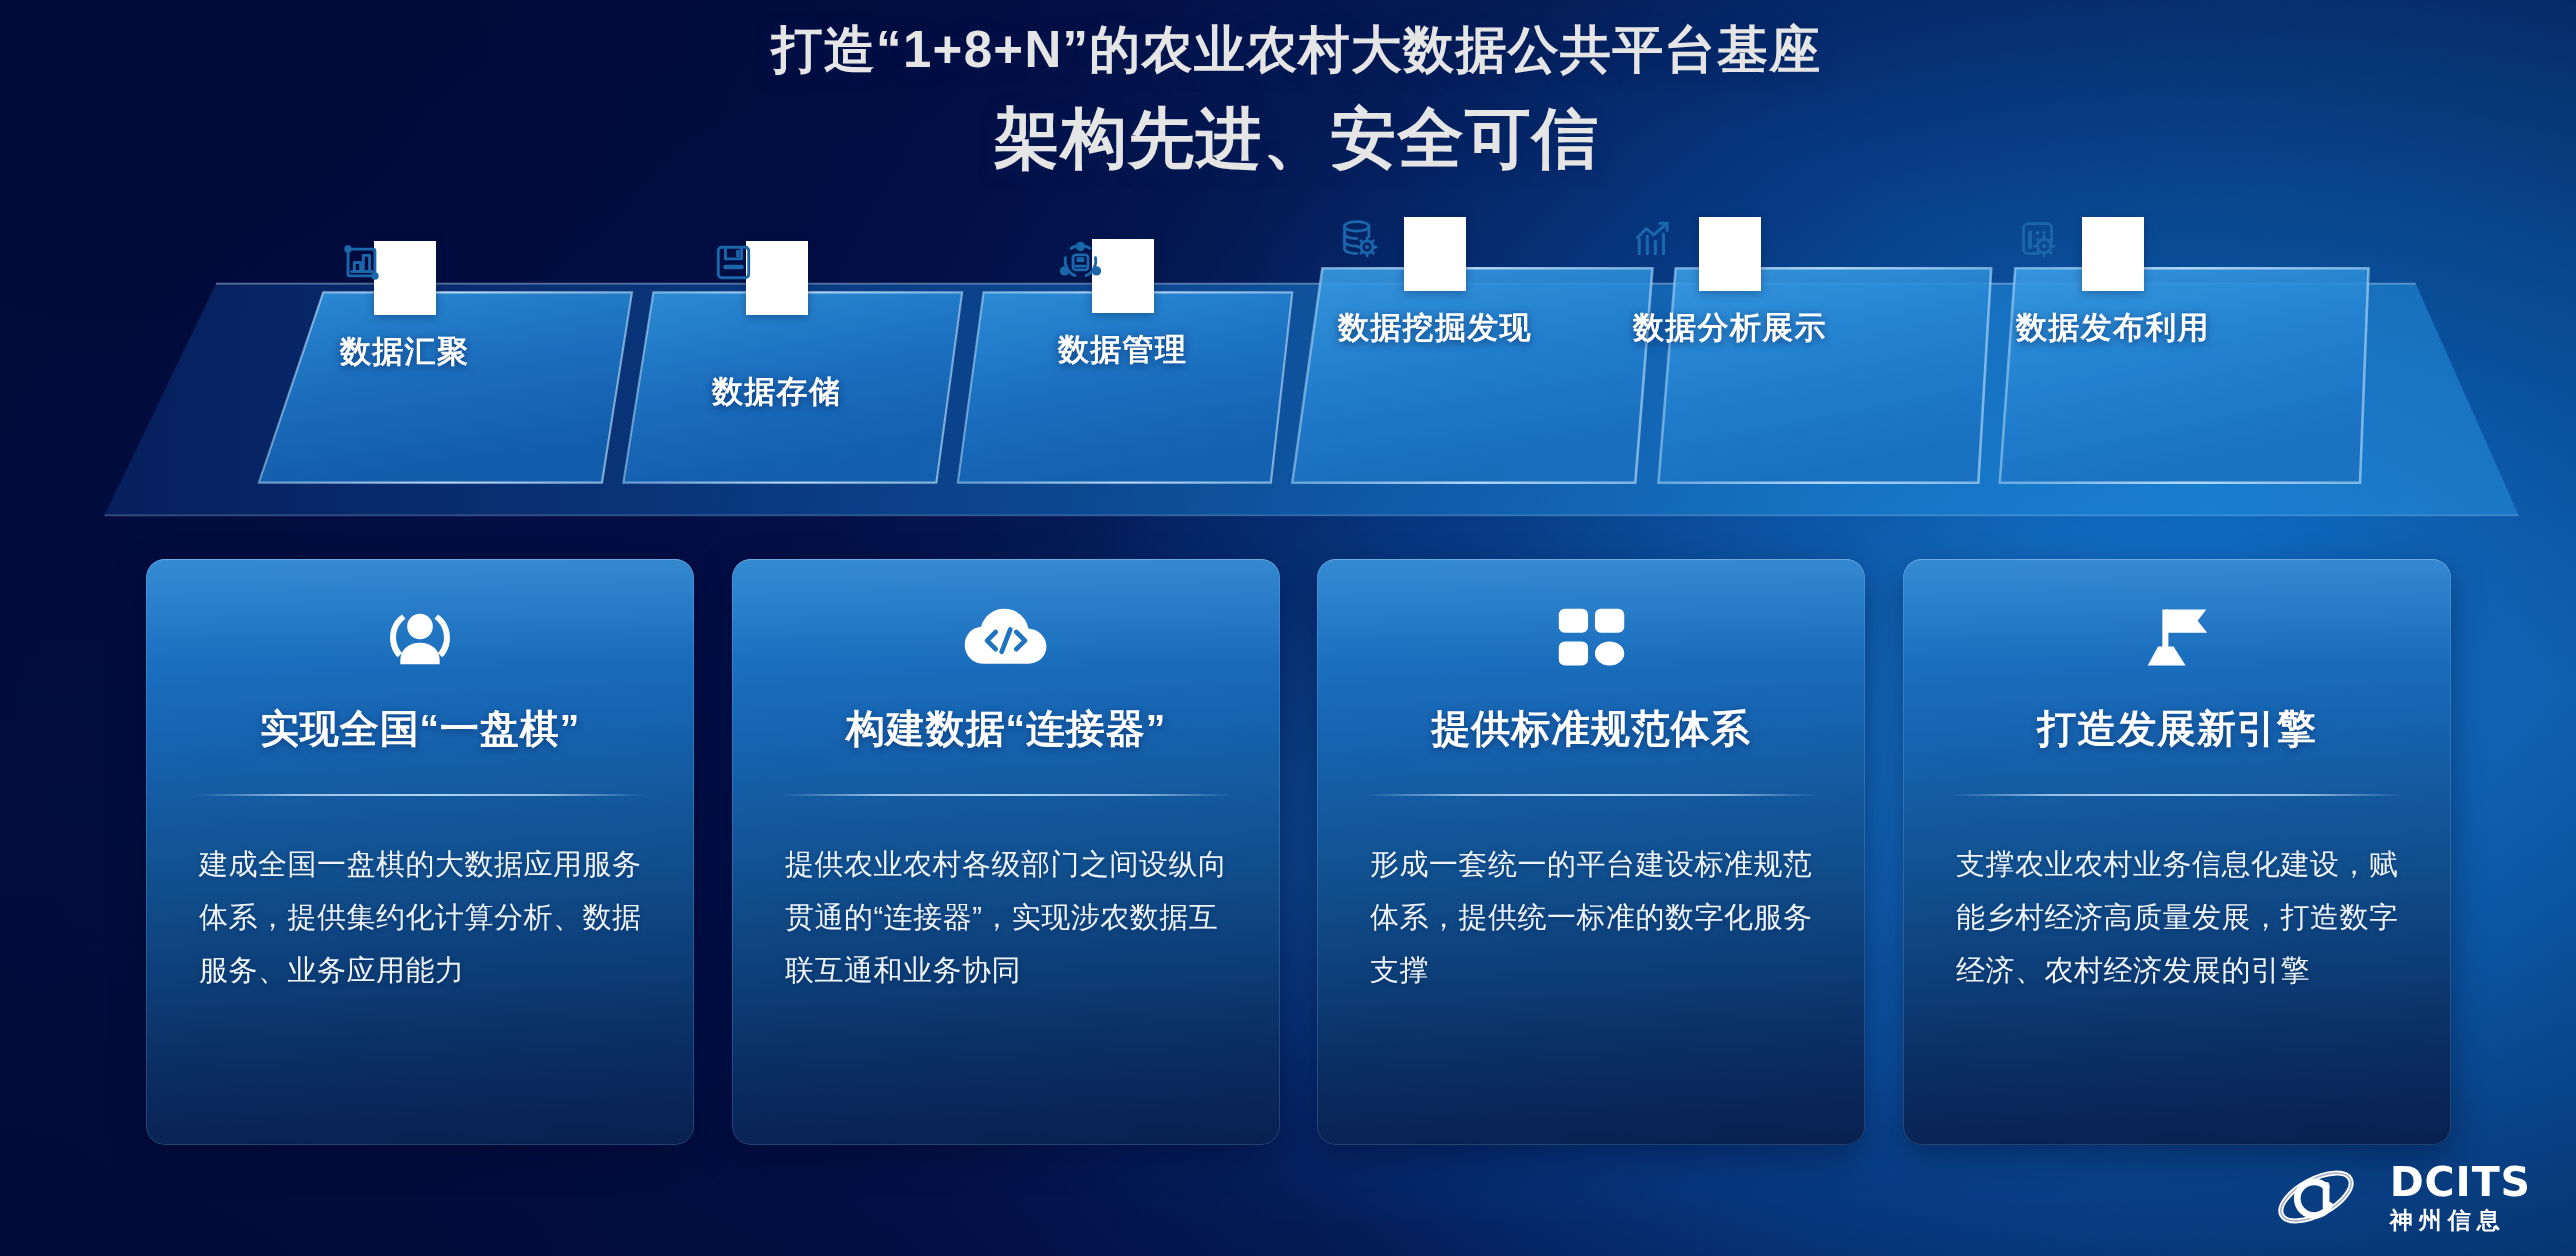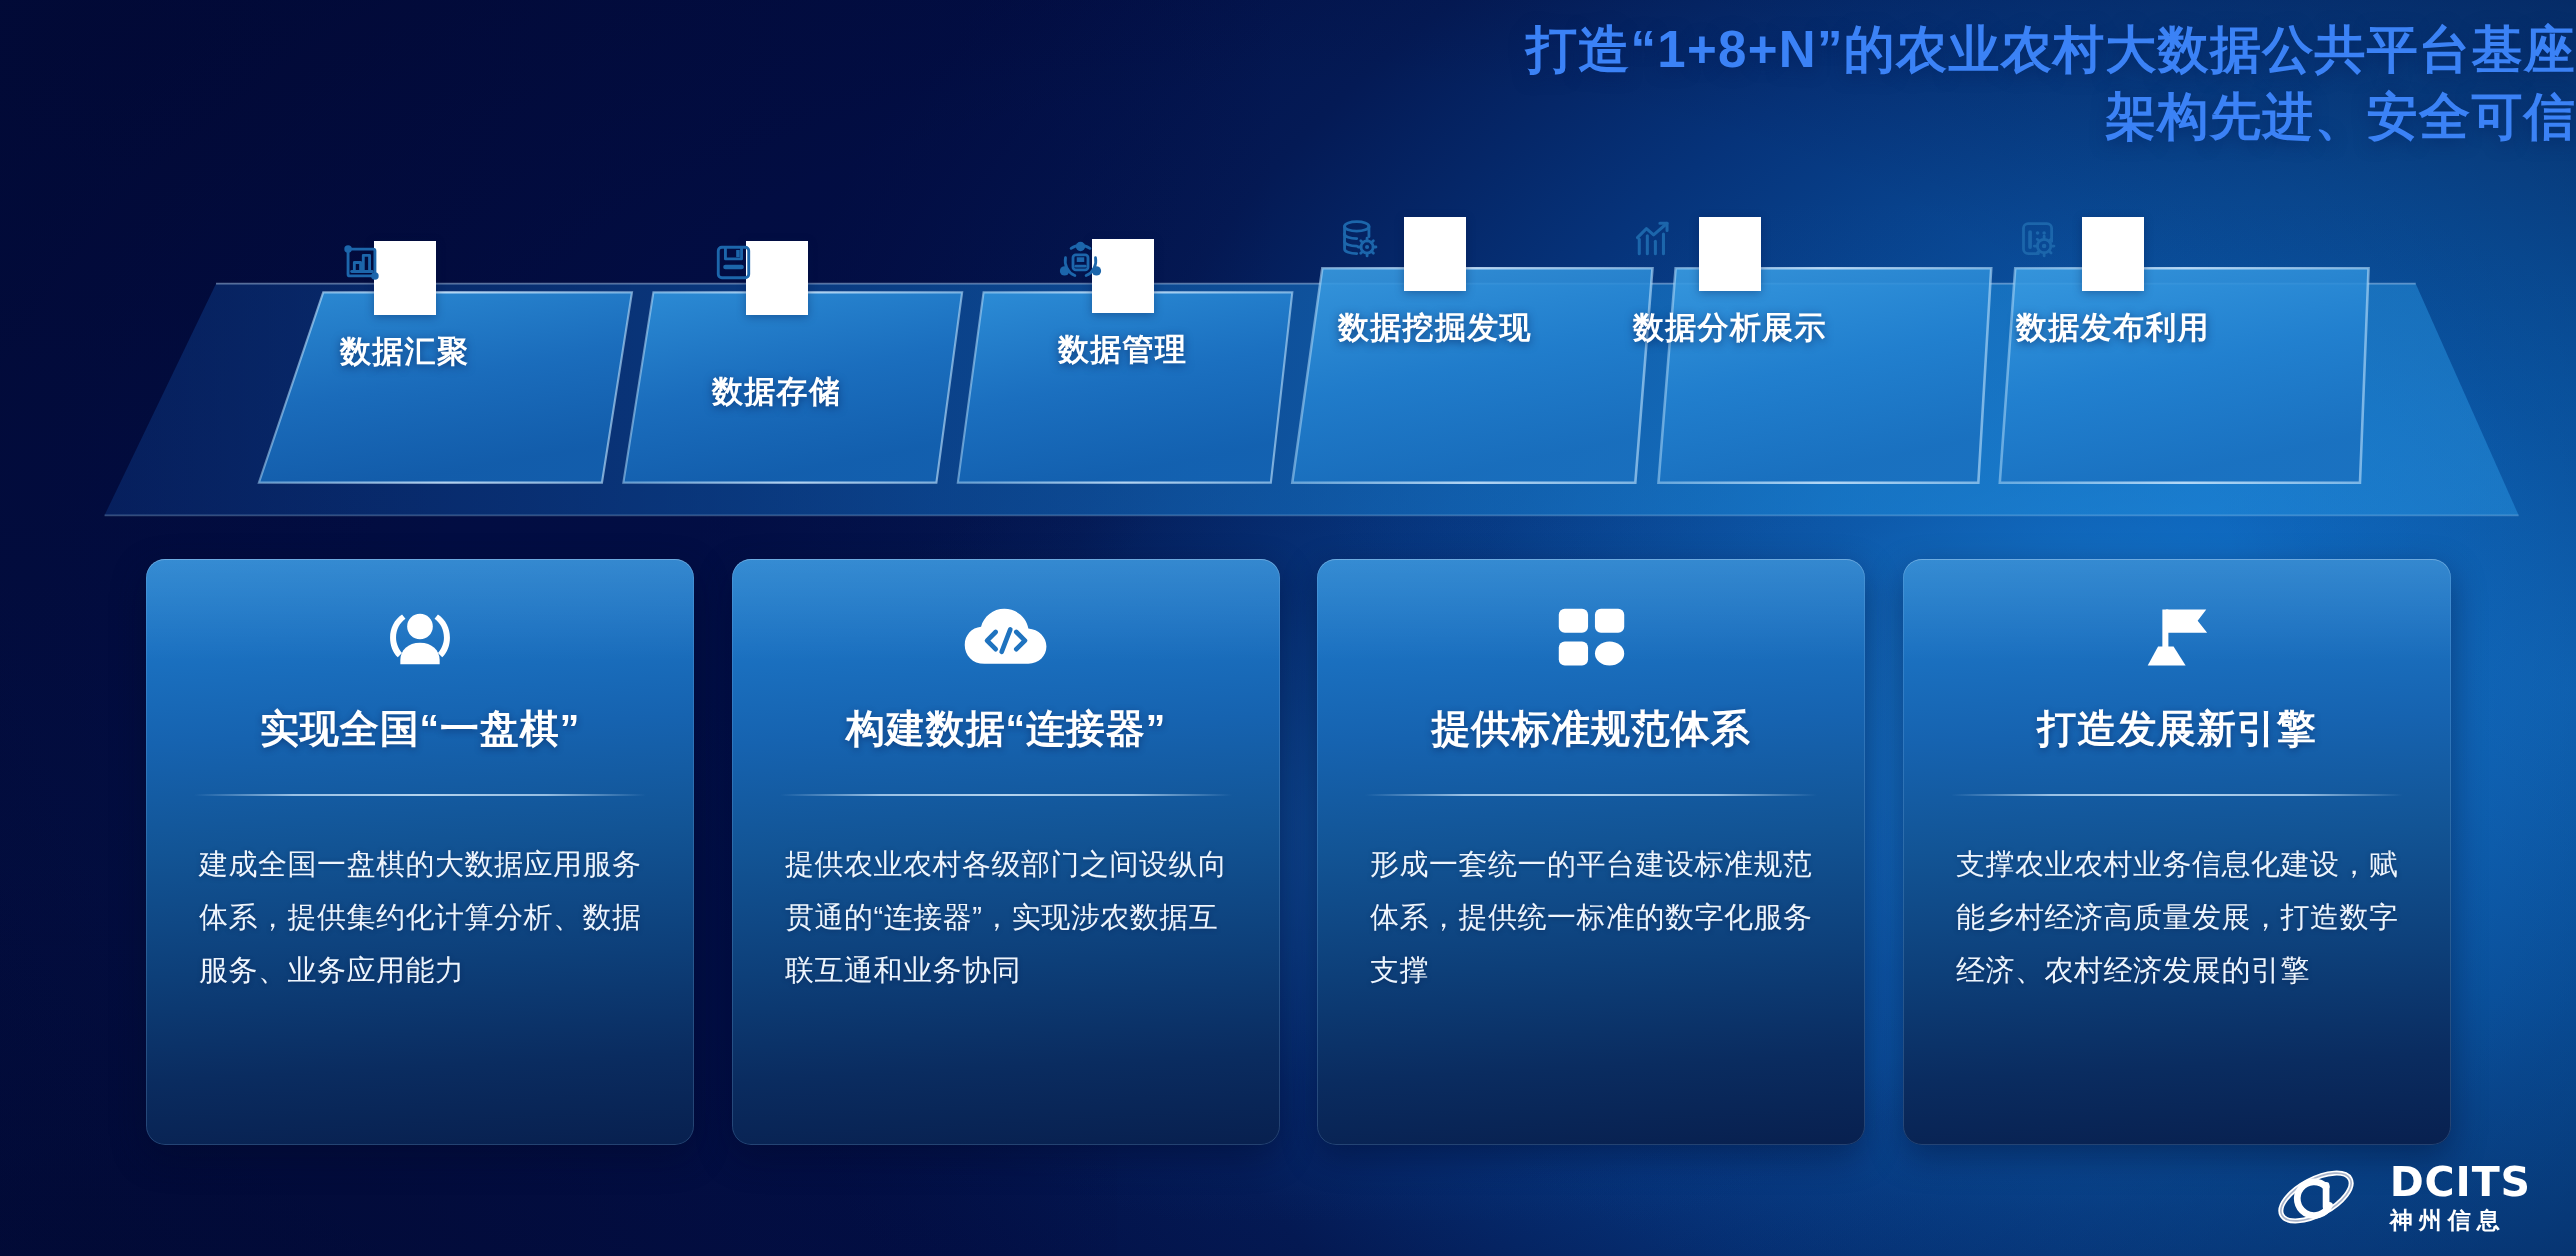--- a/index.html
+++ b/index.html
@@ -35,28 +35,28 @@
     background:radial-gradient(ellipse at 35% 70%, rgba(2,10,58,.88) 0%, rgba(3,14,66,.52) 46%, rgba(3,16,72,0) 76%);
   }
   .bg-vign{
     position:absolute; inset:0;
     background:radial-gradient(ellipse 1631px 987px at 52% 50%, rgba(0,0,0,0) 55%, rgba(1,8,42,.36) 100%);
   }
 
   
   #title{
     position:absolute; left:0; right:0; top:15.5px; z-index:6;
-    text-align:right; color:#3b82f6;padding-left:17px;
+    text-align:center; color:#e5e5e5;padding-left:17px;
   }
   #title .l1, #title .l2{
     font-weight:700; letter-spacing:1.3px; line-height:1.32;
     text-shadow:0 2.6px 15.5px rgba(0,30,90,.55);
   }
   #title .l1{ font-size:51px; }
-  #title .l2{ font-size:51px; }
+  #title .l2{ font-size:66px;margin-top:12px; }
 
   
   #ribbon{ position:absolute; left:0; top:258px; width:2576px; height:283px; z-index:3; }
   #ribbon svg{ position:absolute; left:0; top:0; }
 
   .stage{
     position:absolute; z-index:4;
     display:flex; flex-direction:column; align-items:center;
   }
   .stage .ic{

